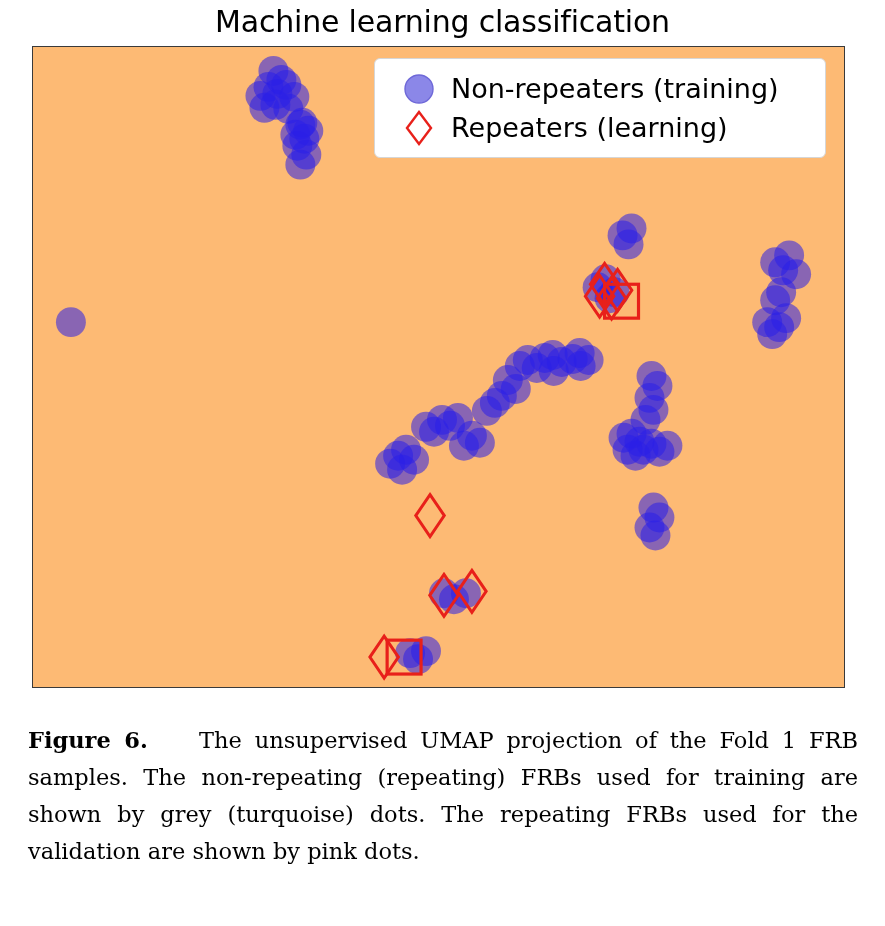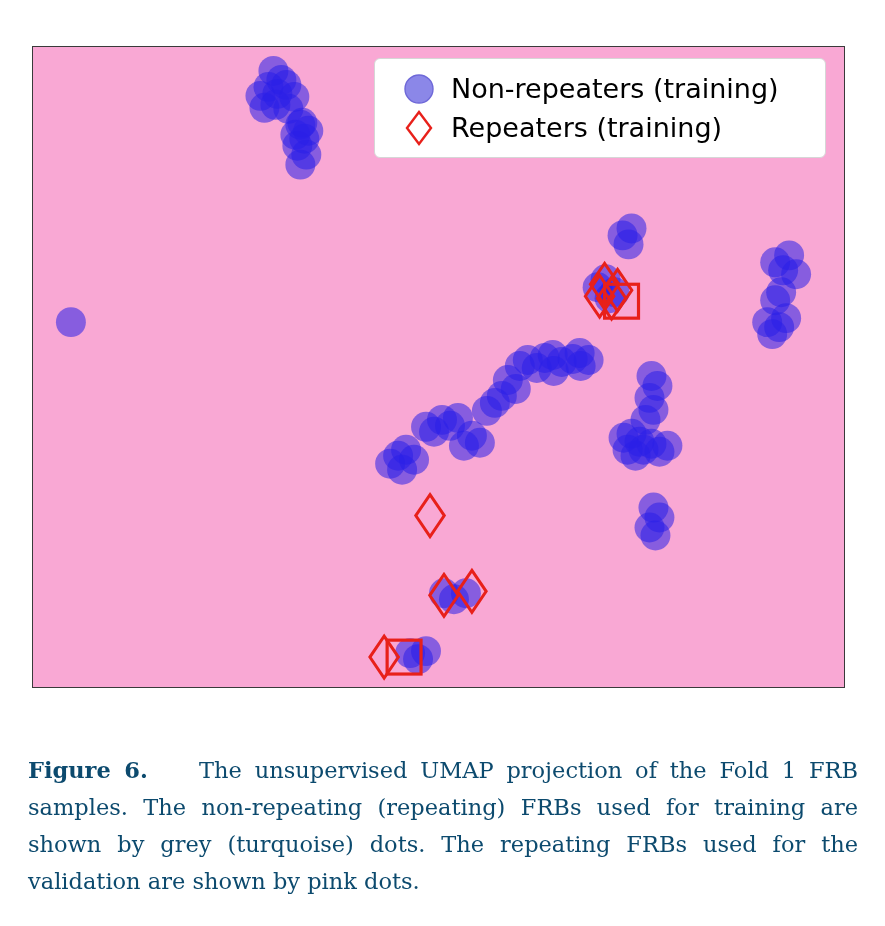--- a/index.html
+++ b/index.html
@@ -35,21 +35,21 @@
   }
 
   
   #plot-panel {
     position: absolute;
     left: 32px;
     top: 46px;
     width: 813px;
     height: 642px;
     border: 1.4px solid #3a3a3a;
-    background: #f9a8d4;
+    background: #fdba74;
     box-sizing: border-box;
     overflow: hidden;
   }
   #scatter-canvas {
     position: absolute;
     left: 0;
     top: 0;
     width: 100%;
     height: 100%;
     display: block;
@@ -89,34 +89,34 @@
 
   
   #caption {
     position: absolute;
     left: 28px;
     top: 722px;
     width: 830px;
     font-family: "DejaVu Serif", serif;
     font-size: 22.5px;
     line-height: 37px;
-    color: #0c4a6e;
+    color: #000000;
     text-align: justify;
-    margin-top: 30px;
   }
   #caption-label {
     font-weight: bold;
   }
   #caption-text { }
 </style>
 </head>
 <body>
 
 <div id="figure-root">
 
+  <div id="chart-title">Machine learning classification</div>
 
   <div id="plot-panel">
     <svg id="scatter-canvas" viewBox="0 0 813 642" preserveAspectRatio="none">
         <g>
           <circle cx="241" cy="24" r="15" fill="#2a1fe8" fill-opacity="0.55" stroke="none"></circle>
           <circle cx="249" cy="33" r="15" fill="#2a1fe8" fill-opacity="0.55" stroke="none"></circle>
           <circle cx="236" cy="40" r="15" fill="#2a1fe8" fill-opacity="0.55" stroke="none"></circle>
           <circle cx="228" cy="49" r="15" fill="#2a1fe8" fill-opacity="0.55" stroke="none"></circle>
           <circle cx="245" cy="47" r="15" fill="#2a1fe8" fill-opacity="0.55" stroke="none"></circle>
           <circle cx="254" cy="38" r="15" fill="#2a1fe8" fill-opacity="0.55" stroke="none"></circle>
@@ -230,21 +230,21 @@
         </span>
         <span class="legend-label">Non-repeaters (training)</span>
       </div>
 
       <div class="legend-row">
         <span class="legend-marker">
           <svg width="42" height="42" viewBox="0 0 42 42">
             <polygon points="21,5 33,21 21,37 9,21" fill="none" stroke="#e8201a" stroke-width="2.4"></polygon>
           </svg>
         </span>
-        <span class="legend-label">Repeaters (training)</span>
+        <span class="legend-label">Repeaters (learning)</span>
       </div>
 
 
     </div>
   </div>
 
   <div id="caption">
     <span id="caption-label">Figure 6.</span>
     <span>&nbsp;&nbsp;&nbsp;</span><span id="caption-text">The unsupervised UMAP projection of the Fold 1 FRB samples. The non-repeating (repeating) FRBs used for training are shown by grey (turquoise) dots. The repeating FRBs used for the validation are shown by pink dots.</span>
   </div>

